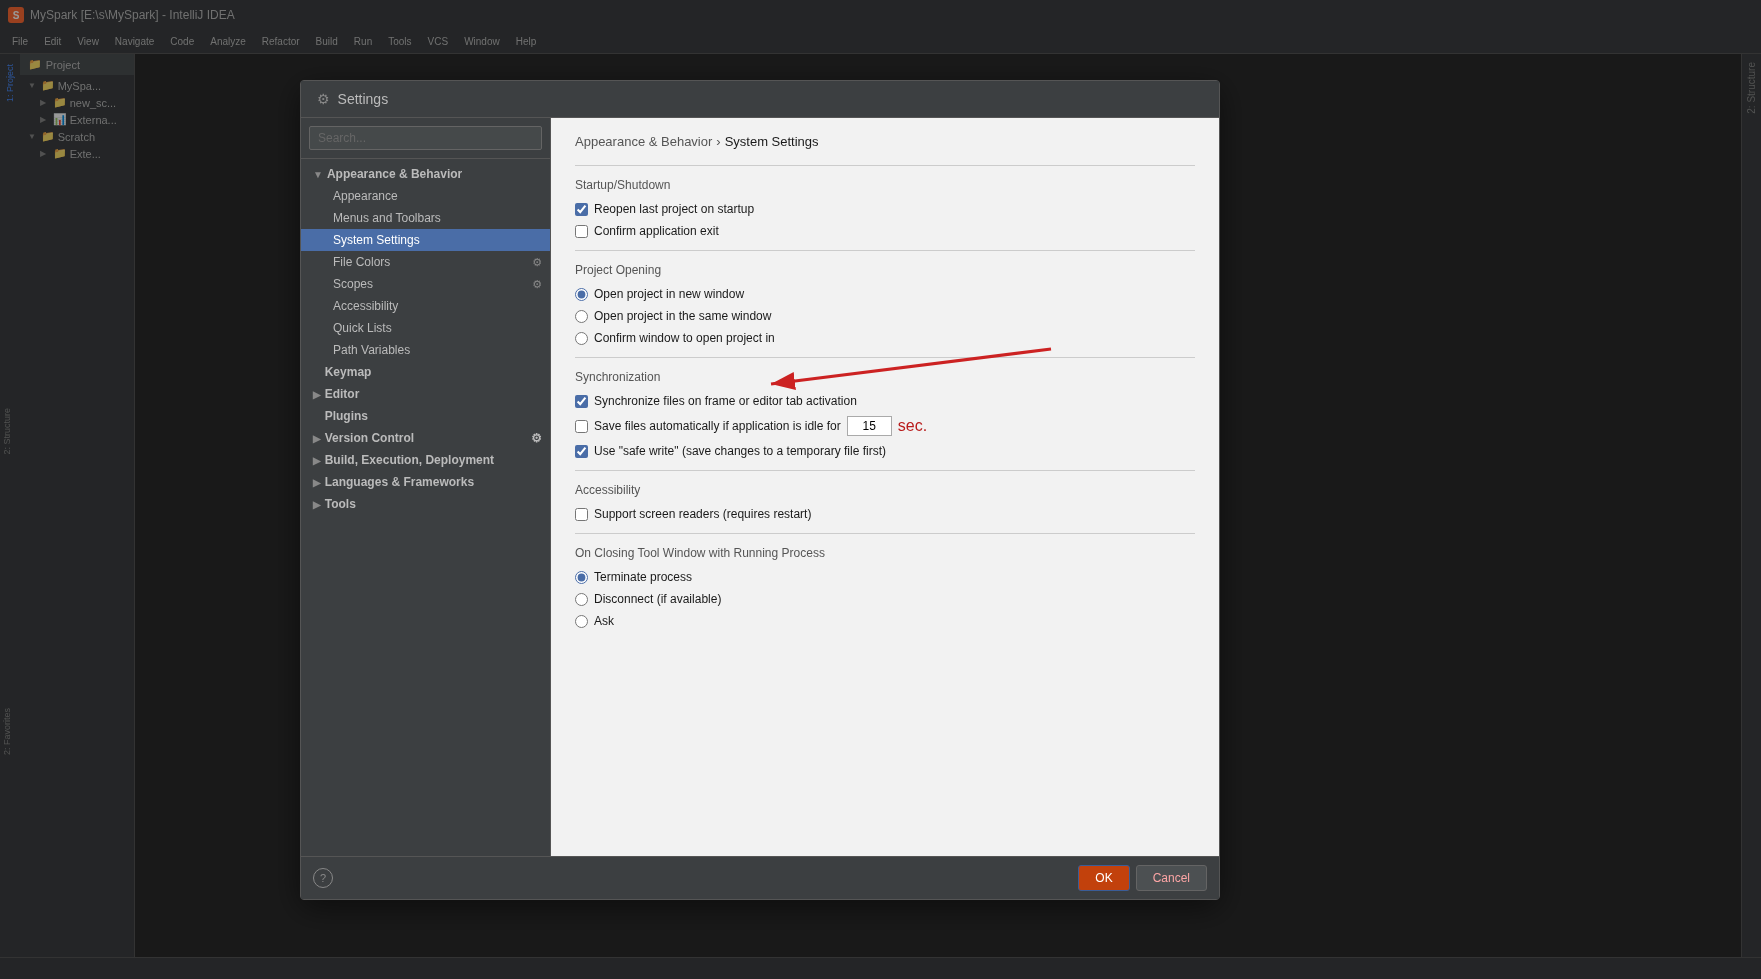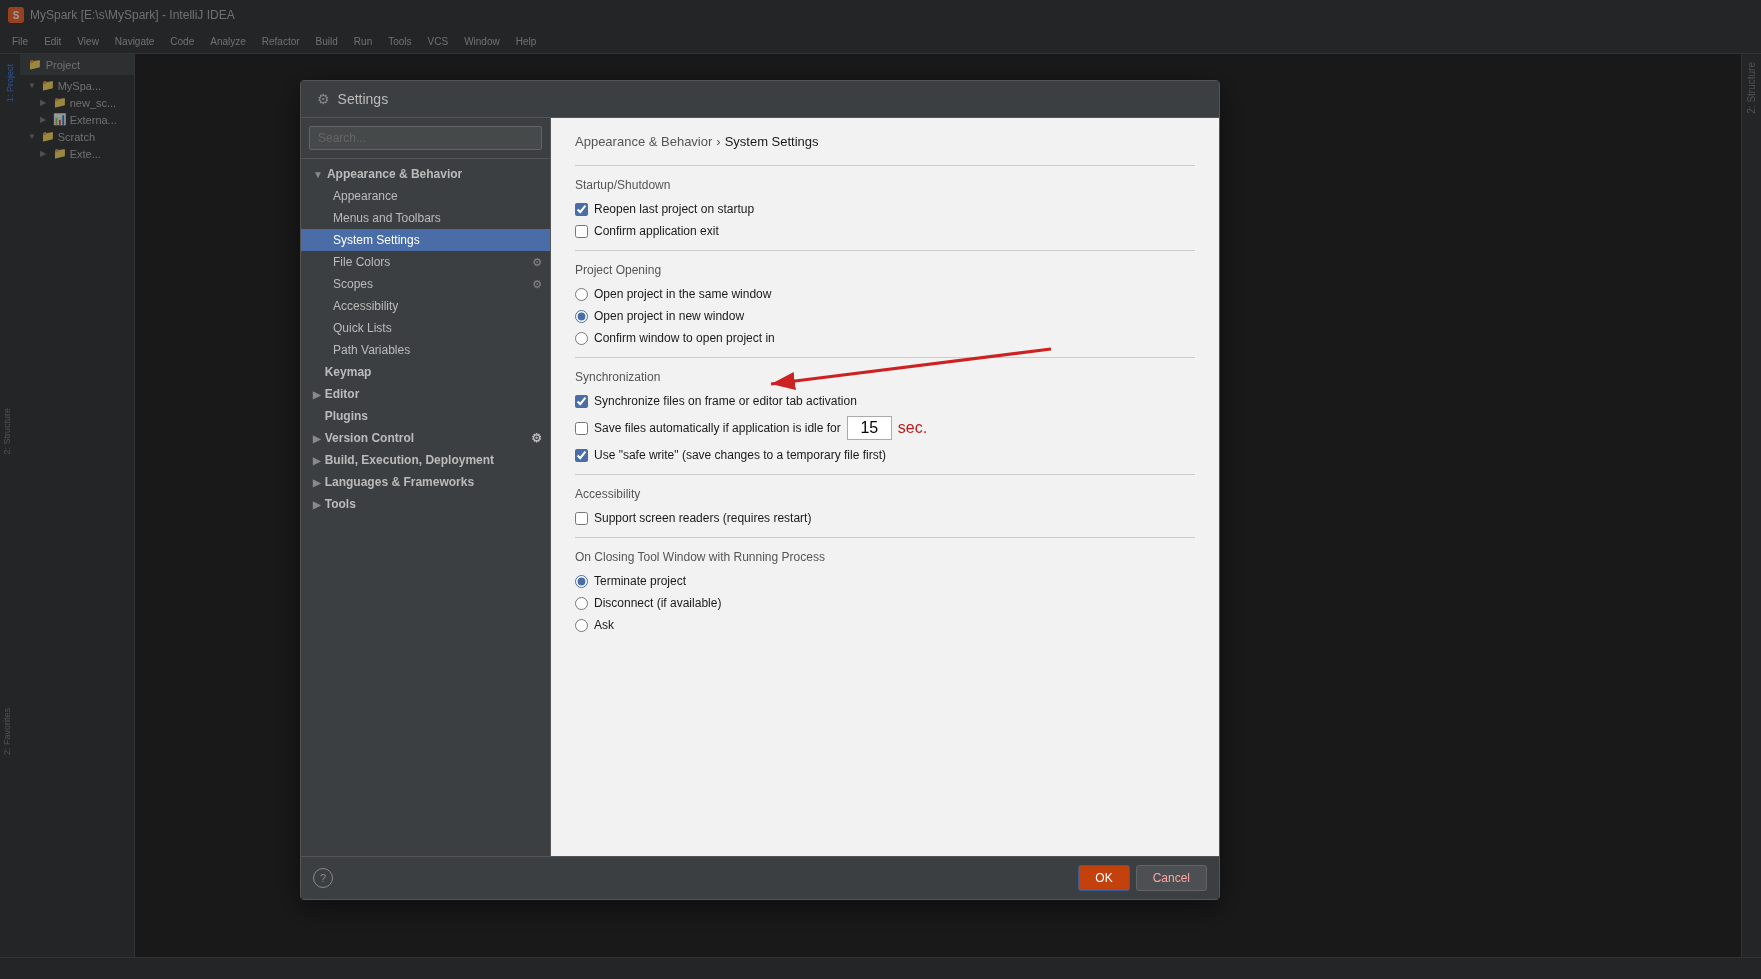--- a/index.html
+++ b/index.html
@@ -304,21 +304,21 @@
       width: 13px;
       height: 13px;
       accent-color: #4a6da7;
     }
 
     .number-input {
       width: 45px;
       border: 1px solid #aaa;
       background: white;
       padding: 2px 4px;
-      font-size: 16px;
+      font-size: 12px;
       text-align: center;
     }
 
     .sec-label {
       font-size: 16px;
       color: #b91c1c;
     }
     .red-arrow {
       position: absolute;
       top: 195px;
@@ -577,26 +577,26 @@
         </div>
         <div class="option-row">
           <input type="checkbox" id="confirm-exit" style="">
           <label for="confirm-exit">Confirm application exit</label>
         </div>
 
         <hr class="section-divider">
 
         <div class="section-label">Project Opening</div>
         <div class="option-row">
+          <input type="radio" name="project-open" id="new-window" checked="" style="">
+          <label for="new-window">Open project in new window</label>
+        </div>
+        <div class="option-row">
           <input type="radio" name="project-open" id="same-window" style="">
           <label for="same-window">Open project in the same window</label>
-        </div>
-        <div class="option-row">
-          <input type="radio" name="project-open" id="new-window" checked="" style="">
-          <label for="new-window">Open project in new window</label>
         </div>
         <div class="option-row">
           <input type="radio" name="project-open" id="confirm-window" style="">
           <label for="confirm-window">Confirm window to open project in</label>
         </div>
 
         <svg class="red-arrow" viewBox="0 0 380 70" style="position:absolute;top:248px;left:390px;width:380px;height:70px;pointer-events:none;">
           <defs>
             <marker id="arrowhead" markerWidth="8" markerHeight="6" refX="8" refY="3" orient="auto">
               <polygon points="0 0, 8 3, 0 6" fill="#cc2222"></polygon>
@@ -629,21 +629,21 @@
         <div class="option-row">
           <input type="checkbox" id="screen-readers" style="">
           <label for="screen-readers">Support screen readers (requires restart)</label>
         </div>
 
         <hr class="section-divider">
 
         <div class="section-label">On Closing Tool Window with Running Process</div>
         <div class="option-row">
           <input type="radio" name="closing-process" id="terminate" checked="" style="">
-          <label for="terminate">Terminate project</label>
+          <label for="terminate">Terminate process</label>
         </div>
         <div class="option-row">
           <input type="radio" name="closing-process" id="disconnect" style="">
           <label for="disconnect">Disconnect (if available)</label>
         </div>
         <div class="option-row">
           <input type="radio" name="closing-process" id="ask" style="">
           <label for="ask">Ask</label>
         </div>
 

